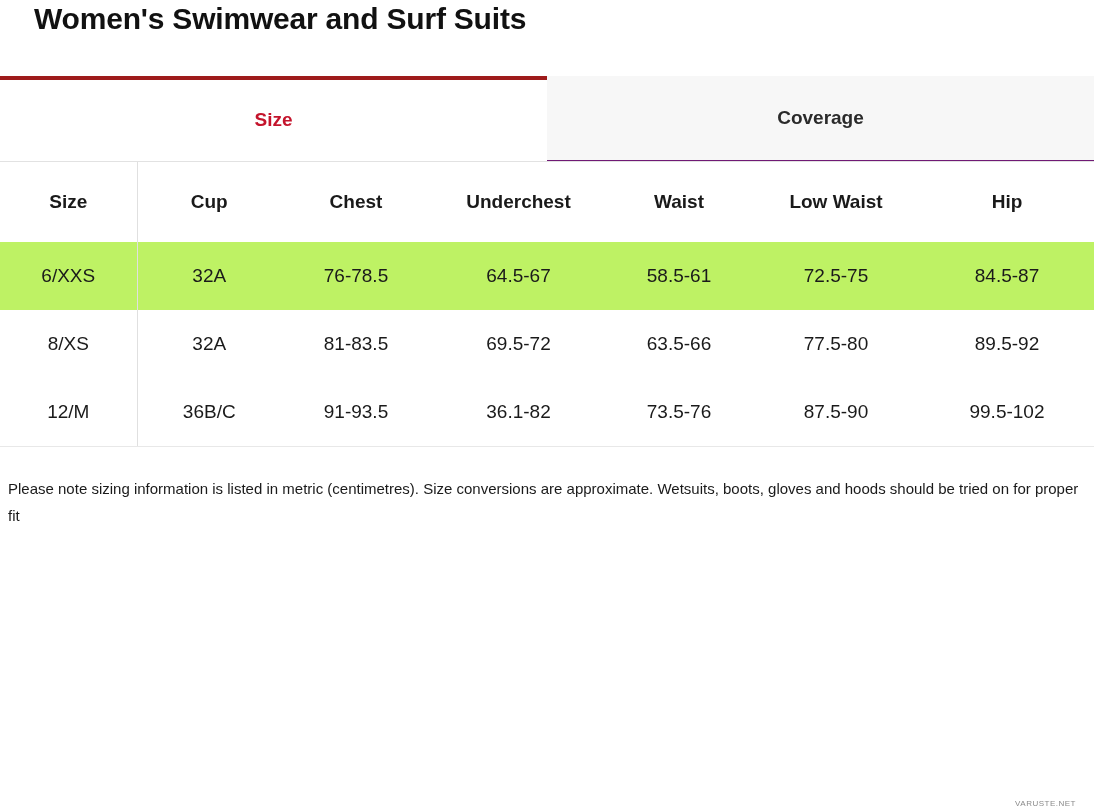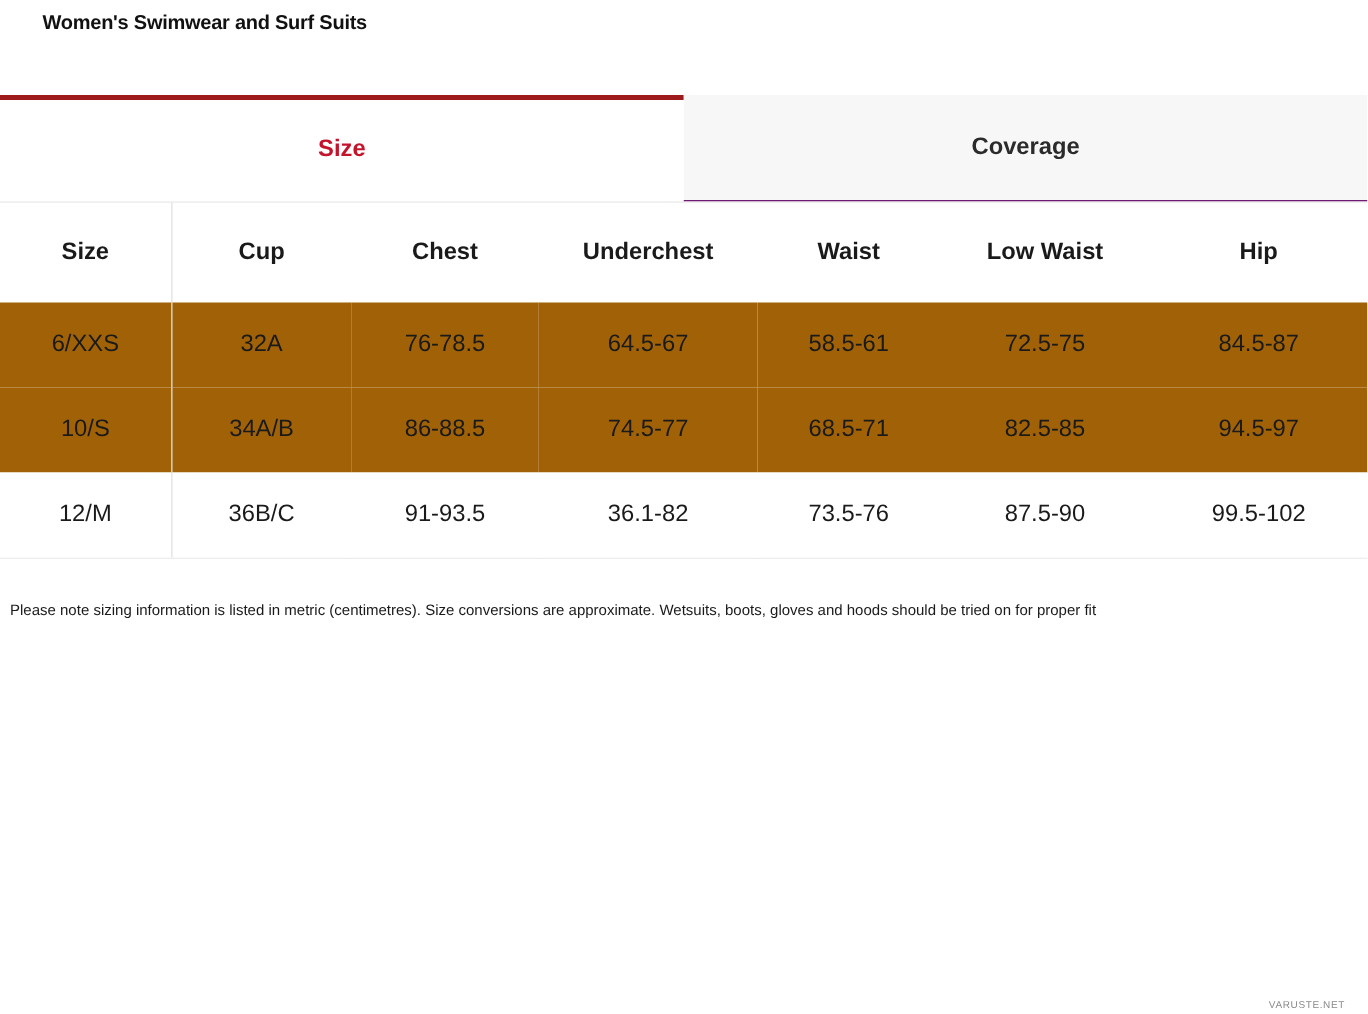--- a/index.html
+++ b/index.html
@@ -10,21 +10,21 @@
   body {
     width: 1094px;
     height: 811px;
     font-family: "Liberation Sans", sans-serif;
     color: #1a1a1a;
     position: relative;
     overflow: hidden;
   }
 
   .page-title {
-    font-size: 16px;
+    font-size: 30px;
     font-weight: bold;
     color: #111111;
     padding: 2px 0 0 34px;
     letter-spacing: -0.2px;
     line-height: 34px;
   }
 
   .tabs {
     display: flex;
     margin-top: 40px;
@@ -70,42 +70,42 @@
     font-size: 19px;
   }
   table.size-table col.c0 { width: 137px; }
   table.size-table col.c1 { width: 144px; }
   table.size-table col.c2 { width: 150px; }
   table.size-table col.c3 { width: 175px; }
   table.size-table col.c4 { width: 146px; }
   table.size-table col.c5 { width: 168px; }
   table.size-table col.c6 { width: 174px; }
 
-  table.size-table tbody tr.odd { background: #a16207; }
+  table.size-table tbody tr.odd { background: #bef264; }
   table.size-table tbody tr.even { background: #ffffff; }
 
   
   table.size-table th:first-child,
   table.size-table td:first-child {
     border-right: 1px solid #e0e0e0;
   }
   table.size-table thead th {
     border-bottom: none;
   }
   table.size-table thead th:first-child {
     border-right: 1px solid #e0e0e0;
   }
 
   .table-wrap {
     border-bottom: 1px solid #e8e8e8;
   }
 
   .footnote {
     padding: 28px 0 0 8px;
-    font-size: 12px;
+    font-size: 15px;
     line-height: 27px;
     color: #1a1a1a;
     max-width: 1086px;
   }
 
   .watermark {
     position: absolute;
     right: 18px;
     bottom: 3px;
     font-size: 8px;
@@ -152,28 +152,28 @@
     <tbody>
       <tr class="odd">
         <td>6/XXS</td>
         <td>32A</td>
         <td>76-78.5</td>
         <td>64.5-67</td>
         <td>58.5-61</td>
         <td>72.5-75</td>
         <td>84.5-87</td>
       </tr>
-      <tr class="odd">
-        <td>10/S</td>
-        <td>34A/B</td>
-        <td>86-88.5</td>
-        <td>74.5-77</td>
-        <td>68.5-71</td>
-        <td>82.5-85</td>
-        <td>94.5-97</td>
+      <tr class="even">
+        <td>8/XS</td>
+        <td>32A</td>
+        <td>81-83.5</td>
+        <td>69.5-72</td>
+        <td>63.5-66</td>
+        <td>77.5-80</td>
+        <td>89.5-92</td>
       </tr>
       <tr class="even">
         <td>12/M</td>
         <td>36B/C</td>
         <td>91-93.5</td>
         <td>36.1-82</td>
         <td>73.5-76</td>
         <td>87.5-90</td>
         <td>99.5-102</td>
       </tr>

